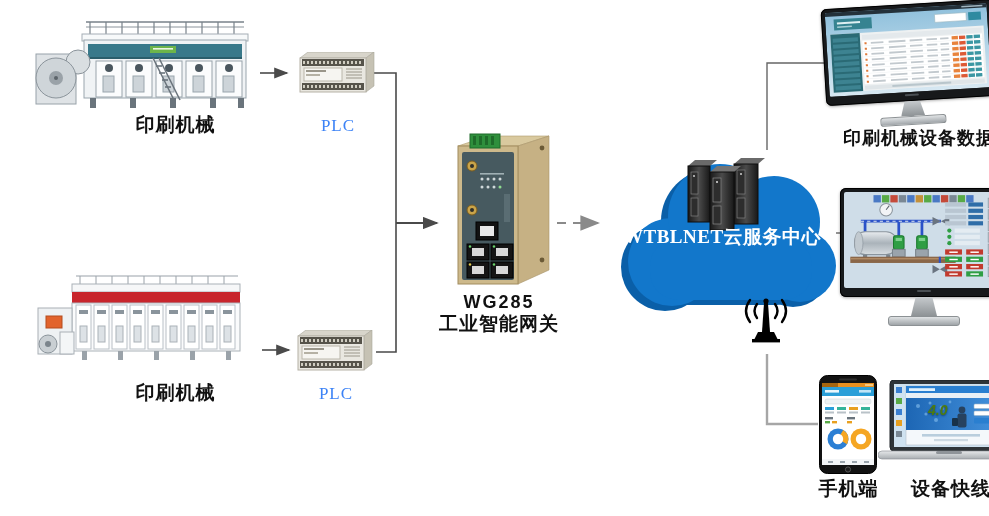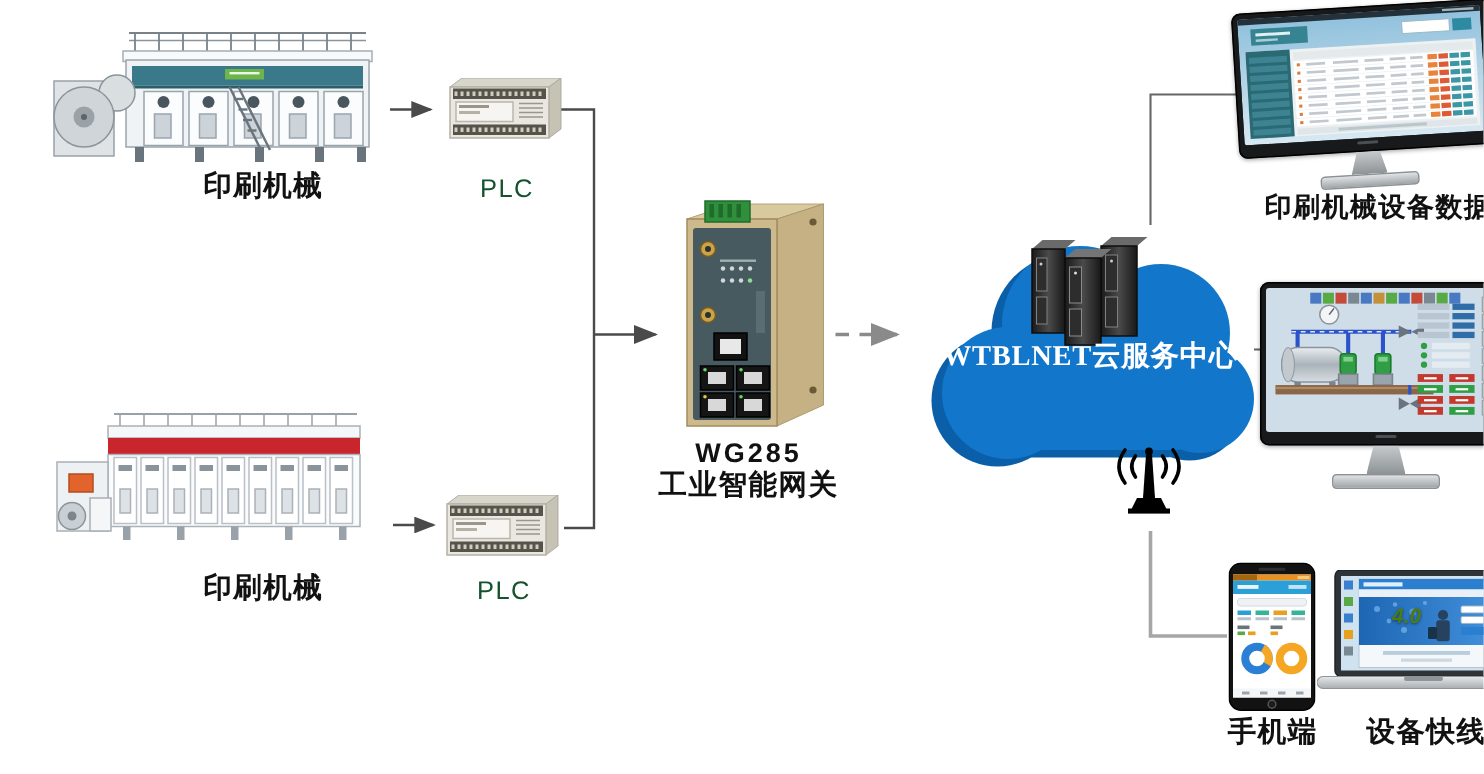--- a/index.html
+++ b/index.html
@@ -2,23 +2,23 @@
 <html><head>
 <meta charset="utf-8">
 <style>
   html,body{margin:0;padding:0;background:#fff;}
   .canvas{position:relative;width:989px;height:516px;background:#ffffff;overflow:hidden;
           font-family:"Liberation Sans",sans-serif;margin-left:30px;}
   .abs{position:absolute;}
   .lbl{position:absolute;font-weight:bold;color:#111;text-align:center;letter-spacing:1px;line-height:1.18;}
   .cn{font-size:19px;}
   .cn-sm{font-size:18px;text-align:center;}
-  .plc-lbl{font-family:Liberation Sans, sans-serif;font-weight:500;font-size:17px;letter-spacing:1px;color:#14532d;}
+  .plc-lbl{font-family:Liberation Serif, serif;font-weight:500;font-size:17px;letter-spacing:1px;color:#3b82f6;}
   .cloud-label{position:absolute;color:#fff;font-family:"Liberation Serif",serif;font-weight:bold;
-               font-size:19px;text-align:center;letter-spacing:0.5px;z-index:5;}
+               font-size:19px;letter-spacing:0.5px;z-index:5;}
   .monitor{position:absolute;}
   .tilt{transform:rotate(-3.5deg);}
   .bezel{position:relative;background:#17191b;border-radius:6px;padding:4px;box-shadow:inset 0 0 0 1px #000,0 1px 3px rgba(0,0,0,.35);}
   .bezel svg{display:block;border-radius:2px;}
   .logo-strip{height:5px;display:flex;align-items:center;justify-content:center;}
   .logo-dot{width:14px;height:2px;background:#4a4f53;border-radius:1px;}
   .neck{margin:0 auto;background:linear-gradient(#c6cacd,#8e9396);clip-path:polygon(18% 0,82% 0,100% 100%,0 100%);}
   .mbase{margin:0 auto;background:linear-gradient(#dfe2e4,#9fa4a8);border-radius:3px;border:1px solid #8c9194;}
   .banner40{position:absolute;font-weight:bold;font-style:italic;color:#4d7c0f;font-size:14px;
             text-shadow:0 1px 2px rgba(0,20,60,.55);z-index:4;}

